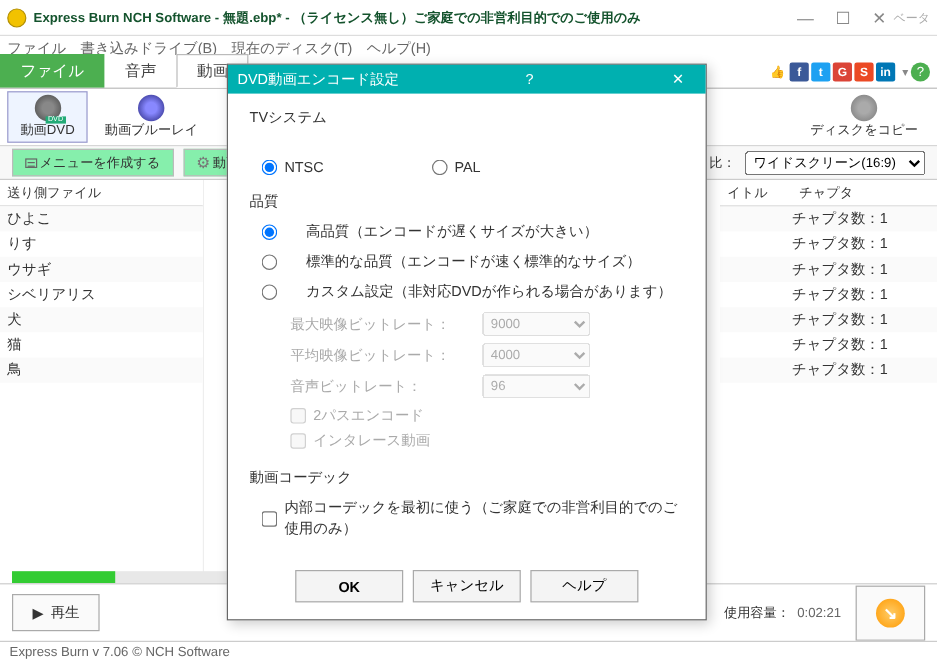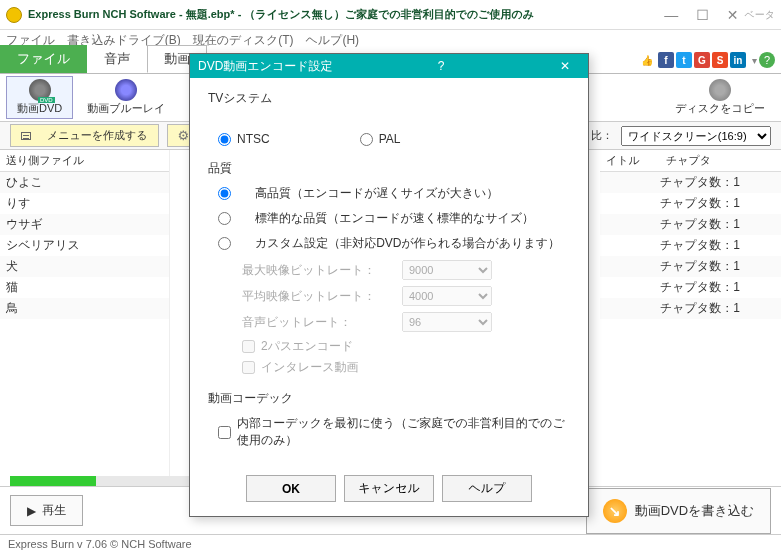--- a/index.html
+++ b/index.html
@@ -23,21 +23,21 @@
 .toolbar { height: 48px; background: #fff; border-bottom: 1px solid #ccc; display: flex; align-items: center; padding: 0 6px; gap: 4px; }
 .tbtn { display: flex; flex-direction: column; align-items: center; padding: 2px 10px; font-size: 11px; color: #333; cursor: pointer; }
 .tbtn.sel { border: 1px solid #99c; background: #eef4ff; }
 .tbtn .ticon { width: 26px; height: 22px; display: flex; align-items: center; justify-content: center; }
 .ticon.disc{background:radial-gradient(circle,#888 30%,#444 100%);border-radius:50%;width:22px;height:22px;position:relative}
 .ticon.disc::after{content:"DVD";position:absolute;bottom:-2px;right:-4px;font-size:6px;background:#2a7;color:#fff;padding:0 2px}
 .ticon.bd{background:radial-gradient(circle,#88f 30%,#227 100%);border-radius:50%;width:22px;height:22px}
 .ticon.copy{background:radial-gradient(circle,#aaa 30%,#777 100%);border-radius:50%;width:22px;height:22px}
 .toolbar .spacer { flex: 1; }
 .subbar { height: 28px; background: #f8f8f8; border-bottom: 1px solid #ccc; display: flex; align-items: center; padding: 0 10px; gap: 8px; }
-.sbtn { background: #fef9c3; border: 1px solid #bbb; padding: 3px 10px; font-size: 11px; cursor: pointer; display: flex; align-items: center; gap: 16px; }
+.sbtn { background: #86efac; border: 1px solid #bbb; padding: 3px 10px; font-size: 11px; cursor: pointer; display: flex; align-items: center; gap: 2px; }
 .subbar .spacer { flex: 1; }
 .subbar .lbl { font-size: 11px; color: #333; }
 .subbar select { font-size: 11px; padding: 2px; width: 150px; }
 .maingrid { position: relative; height: 350px; background: #fff; display: flex; }
 .leftcol { width: 170px; border-right: 1px solid #eee; }
 .rightcol { flex: 1; padding-left: 430px; }
 .colhdr { background: #fff; border-bottom: 1px solid #ddd; padding: 3px 6px; font-size: 11px; color: #333; font-weight: normal; }
 .filerow { padding: 2px 6px; font-size: 12px; }
 .filerow:nth-child(even) { background: #fafafa; }
 .filerow:nth-child(odd) { background: #fff; }
@@ -184,21 +184,20 @@
 
 <div class="bottombar">
   <div class="playbtn">
     <span>▶</span>
     <span>再生</span>
   </div>
   <span class="dur-label">使用容量：</span>
   <span class="dur-val">0:02:21</span>
   <div class="burnbtn">
     <span class="burnicon"></span>
-    <span>動画DVDを書き込む</span>
   </div>
 </div>
 
 <div class="statusbar">
   <span>Express Burn v 7.06 © NCH Software</span>
 </div>
 
 <div class="dialog">
   <div class="dlg-title">
     <span>DVD動画エンコード設定</span>

